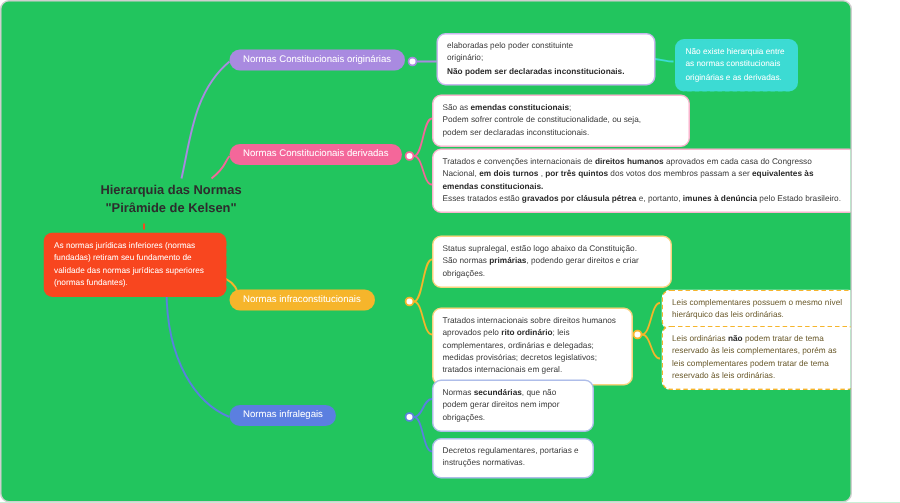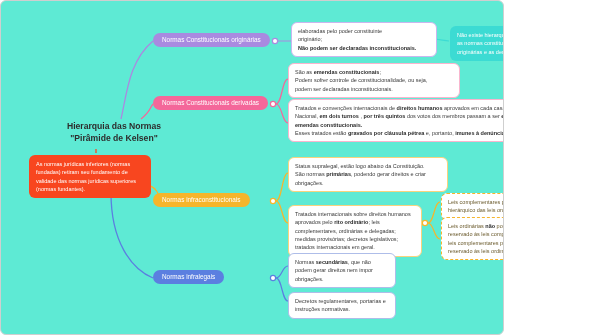--- a/index.html
+++ b/index.html
@@ -1,20 +1,20 @@
 <!DOCTYPE html>
 <html><head>
 <meta charset="utf-8">
 <style>
   html,body{margin:0;padding:0;background:#fff;}
   body{width:600px;height:335px;overflow:hidden;
        font-family:"Liberation Sans","DejaVu Sans",sans-serif;}
 
-  #canvas{position:relative;width:504px;height:335px;box-sizing:border-box;
-          border:1px solid #cfcfcf;border-radius:6px;background:#5eead4;overflow:hidden;}
+  #canvas{position:relative;width:568px;height:335px;box-sizing:border-box;
+          border:1px solid #cfcfcf;border-radius:6px;background:#22c55e;overflow:hidden;}
 
   #wires{position:absolute;left:0;top:0;width:600px;height:335px;pointer-events:none;}
 
   
   .central{position:absolute;left:38px;top:119px;width:150px;text-align:center;
            color:#2d2d2d;font-size:8.6px;font-weight:bold;line-height:1.45;}
 
   
   .pill{position:absolute;border-radius:9px;padding:3px 9px;color:#fff;
         font-size:6.4px;line-height:1.2;white-space:nowrap;}

